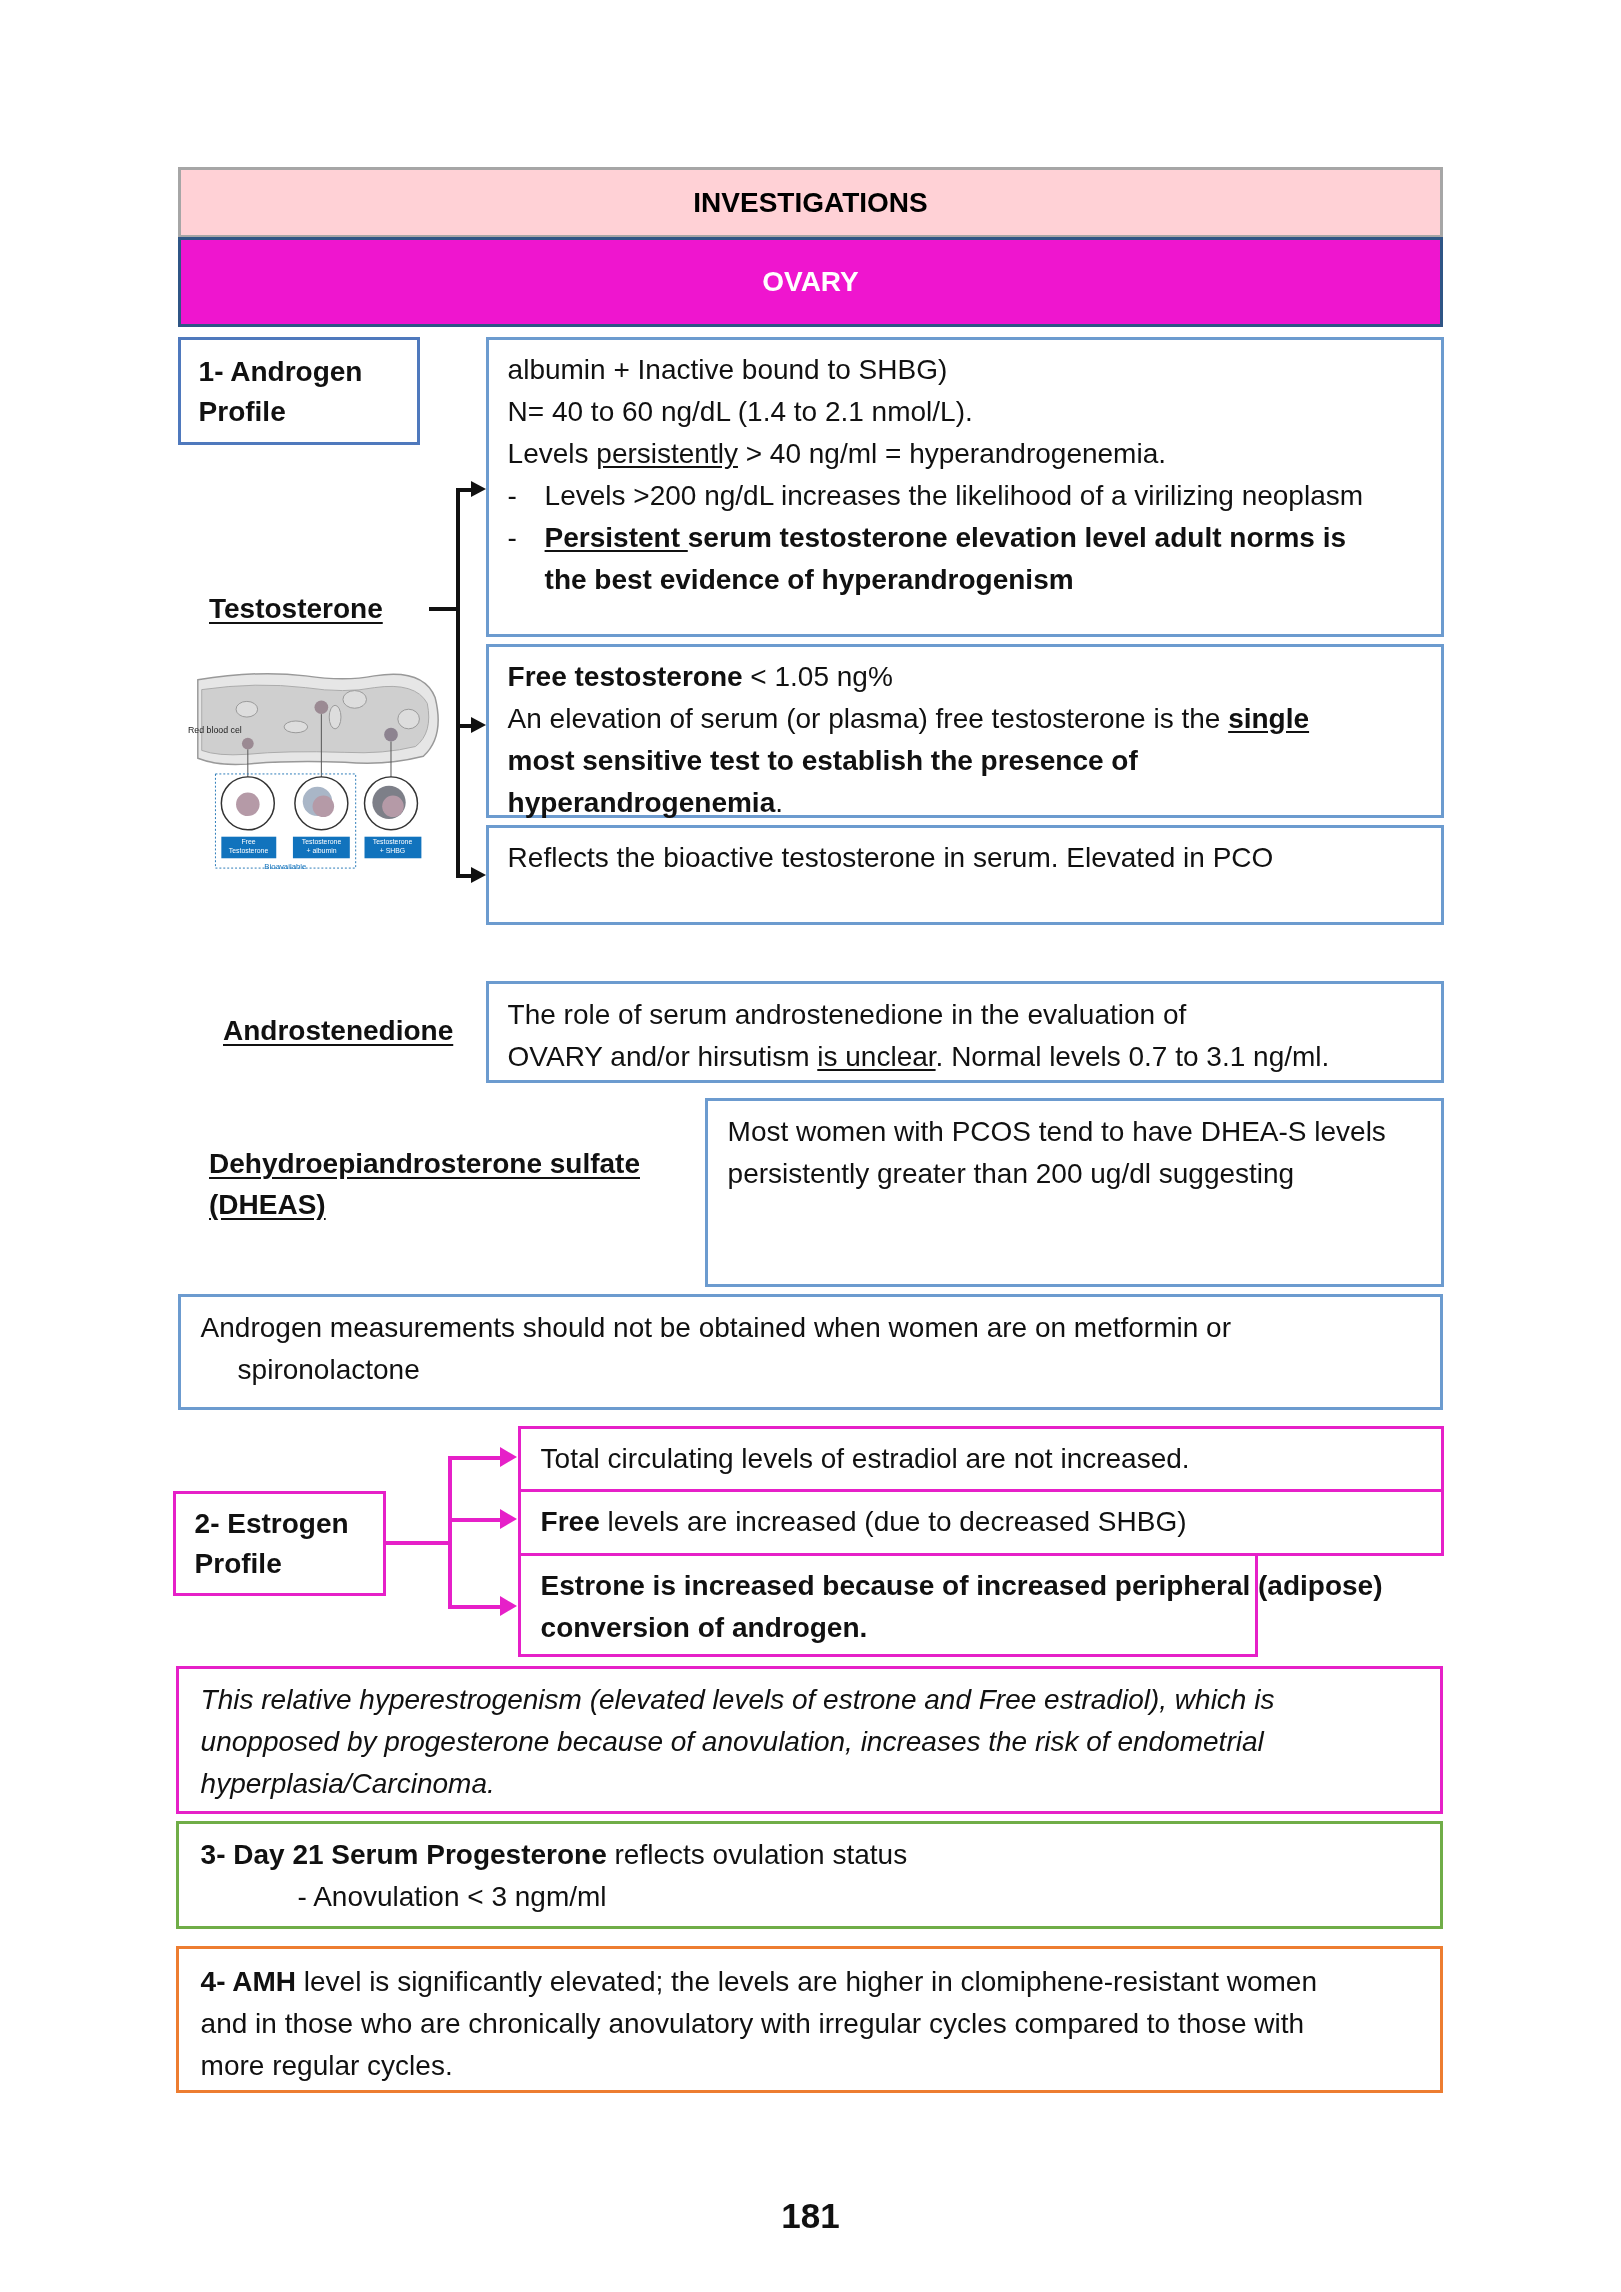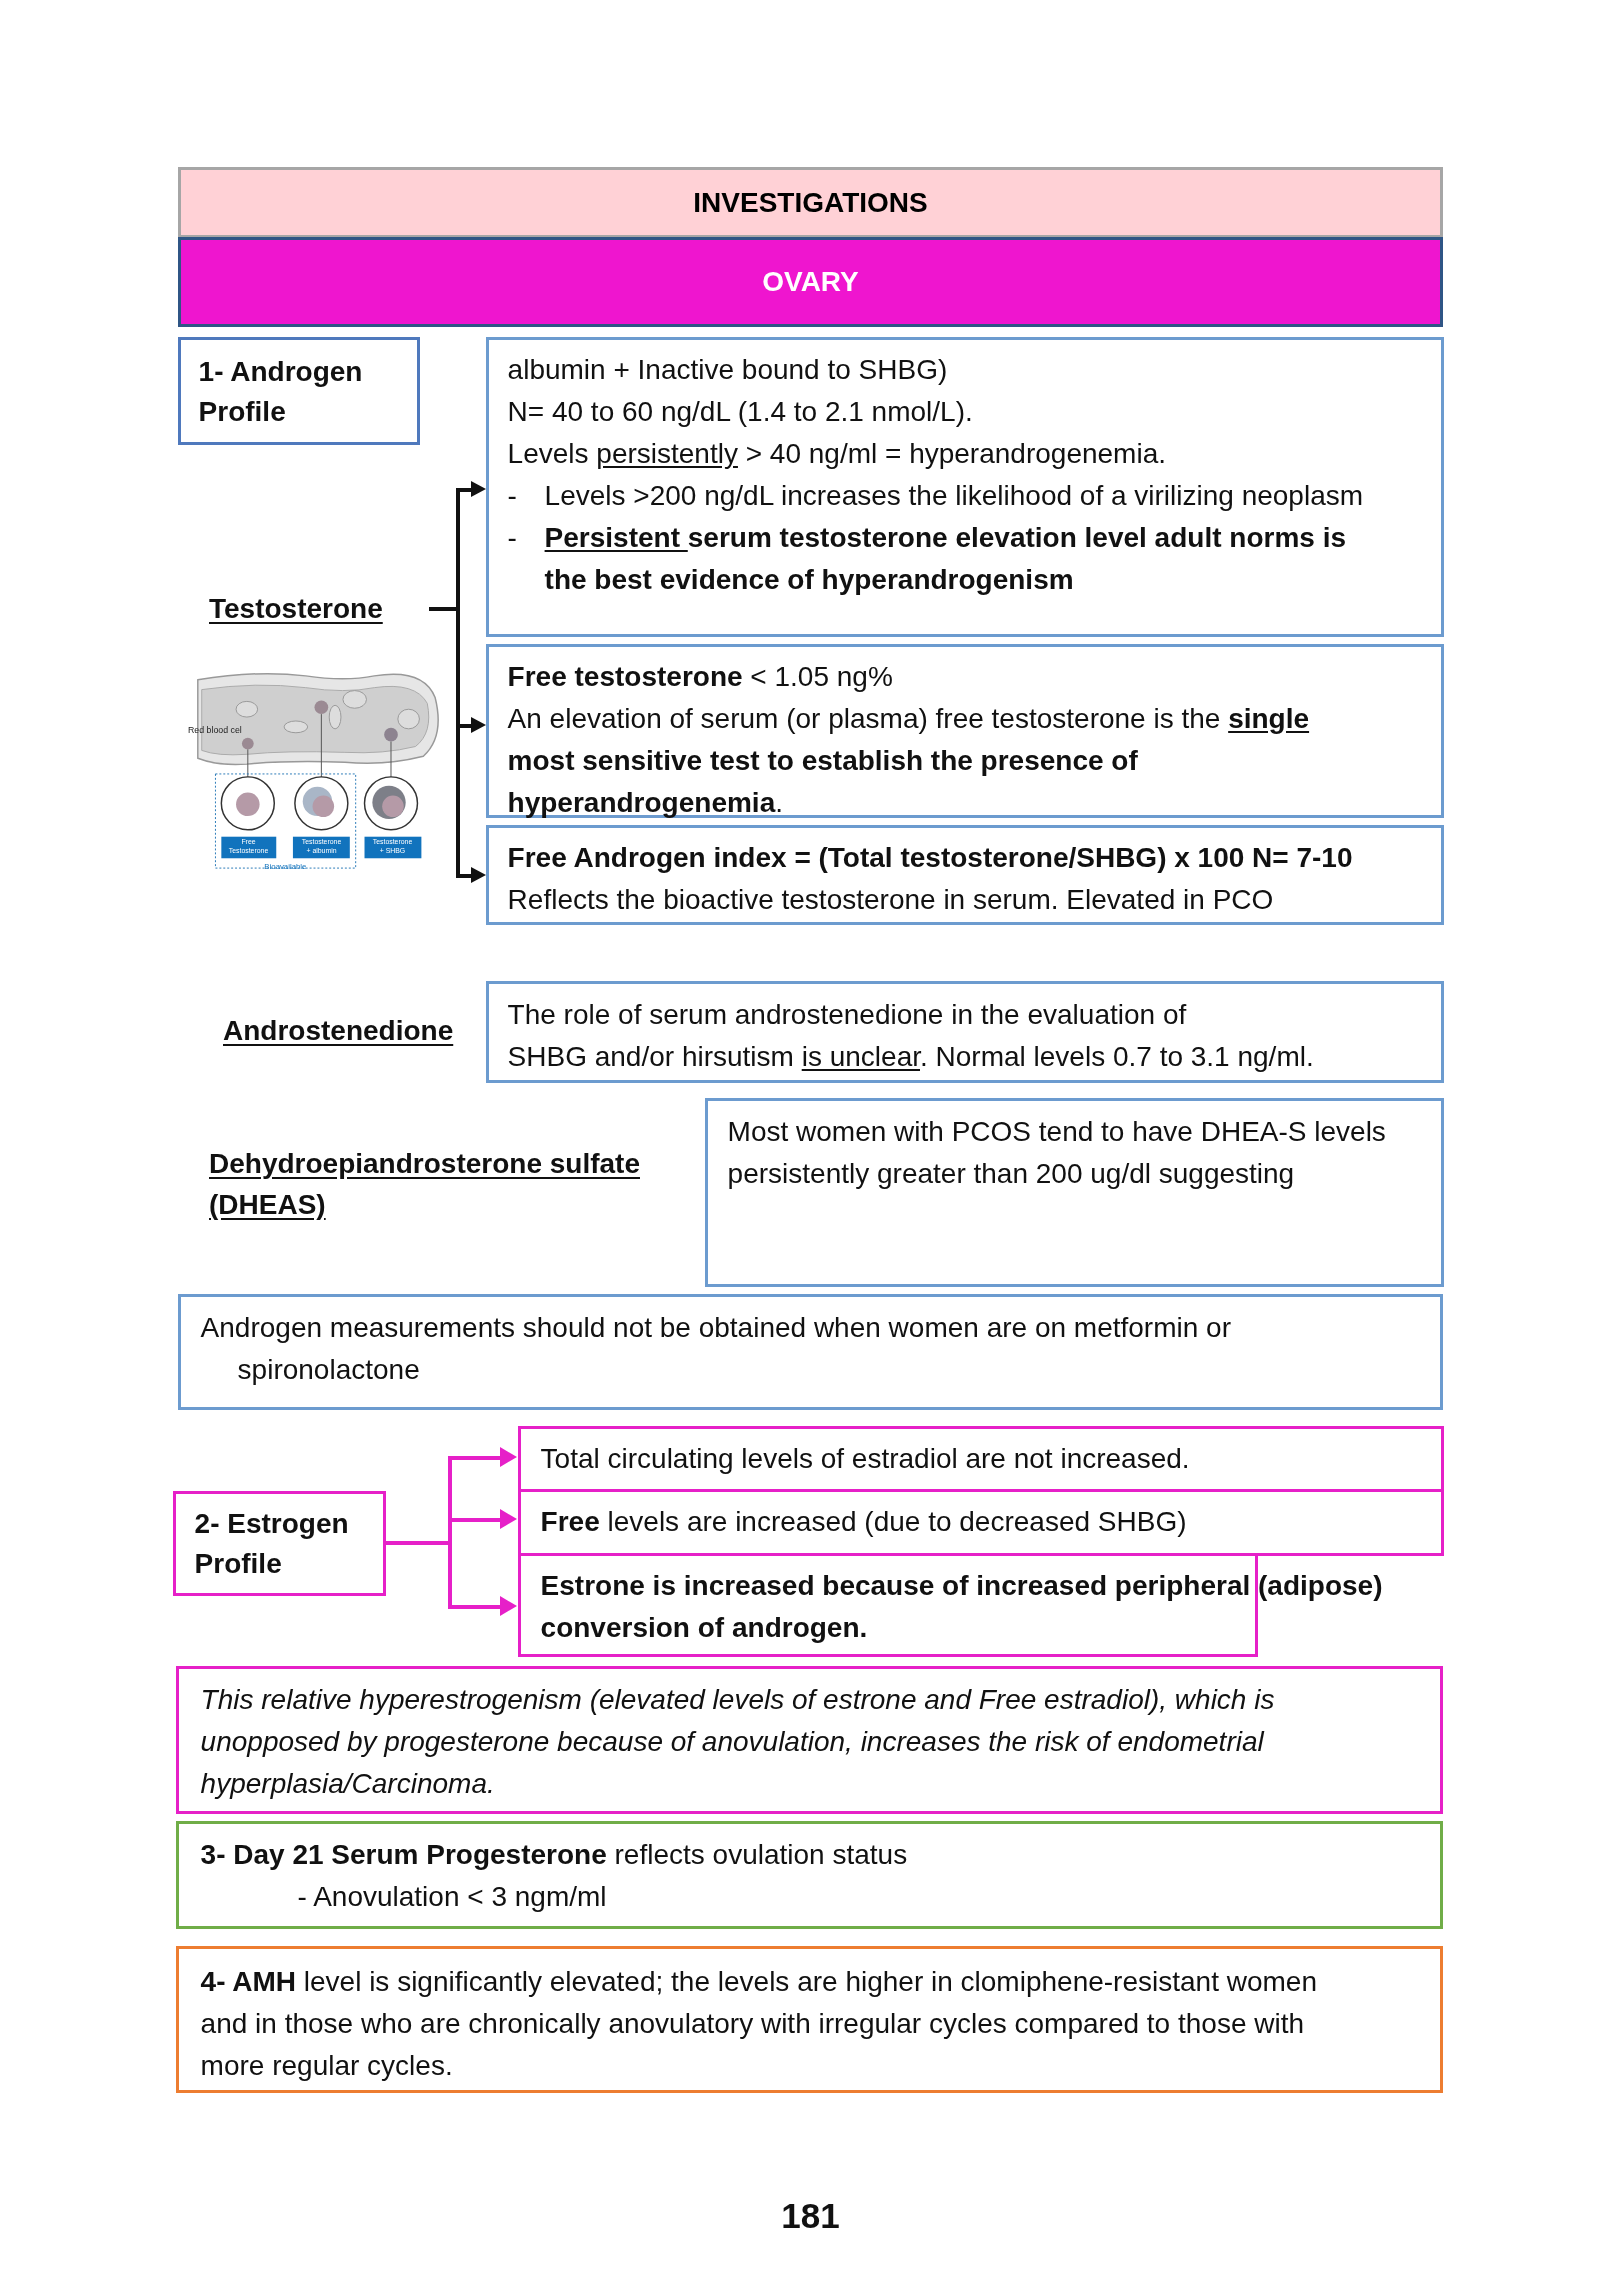--- a/index.html
+++ b/index.html
@@ -68,21 +68,20 @@
 </div>
 
 <div class="box blue" style="left:486px; top:644px; width:958px; height:174px; padding:8.8px 0 0 18.6px;">
   <span class="line"><b>Free testosterone</b><span> &lt; 1.05 ng%</span></span>
   <span class="line"><span>An elevation of serum (or plasma) free testosterone is the </span><b><u>single</u></b></span>
   <span class="line b">most sensitive test to establish the presence of</span>
   <span class="line"><b>hyperandrogenemia</b><span>.</span></span>
 </div>
 
 <div class="box blue" style="left:486px; top:825px; width:958px; height:100px; padding:8.8px 0 0 18.6px;">
-  <span class="line b">Free Androgen index = (Total testosterone/SHBG) x 100 N= 7-10</span>
   <span class="line">Reflects the bioactive testosterone in serum. Elevated in PCO</span>
 </div>
 
 <div class="vessel">
   <svg viewBox="0 0 258 210" xmlns="http://www.w3.org/2000/svg">
 
     <path d="M10 12 Q70 2 120 8 Q160 14 190 8 Q240 0 252 30 Q262 70 240 90 Q200 100 160 96 Q100 94 60 98 Q30 100 10 92 Z" fill="#e6e6e6" stroke="#999" stroke-width="1.5"></path>
     <path d="M14 22 Q70 14 120 20 Q160 26 190 20 Q232 14 244 36 Q250 66 232 80 Q200 88 160 86 Q100 84 60 88 Q30 90 14 84 Z" fill="#cfcfcf" stroke="#aaa" stroke-width="1"></path>
     <ellipse cx="60" cy="42" rx="11" ry="8" fill="#ddd" stroke="#999"></ellipse>
     <ellipse cx="110" cy="60" rx="12" ry="6" fill="#ddd" stroke="#999"></ellipse>
@@ -119,21 +118,21 @@
   <span class="abs" style="left:176px; top:169px; width:57px; text-align:center; font-size:6.9px; line-height:9.8px; color:#fff;">Testosterone</span>
   <span class="abs" style="left:176px; top:178px; width:57px; text-align:center; font-size:6.9px; line-height:9.8px; color:#fff;">+ SHBG</span>
   <span class="abs" style="left:27.4px; top:194px; width:140px; text-align:center; font-size:7.8px; color:#1173bd; background:transparent;">Bioavailable</span>
 </div>
 
 <div class="label" style="left:223px; top:1010px;">
   <span>Androstenedione</span>
 </div>
 <div class="box blue" style="left:486px; top:981px; width:958px; height:102px; padding:9.8px 0 0 18.6px;">
   <span class="line">The role of serum androstenedione in the evaluation of</span>
-  <span class="line"><span>SHBG and/or hirsutism </span><u>is unclear</u><span>. Normal levels 0.7  to 3.1 ng/ml.</span></span>
+  <span class="line"><span>OVARY and/or hirsutism </span><u>is unclear</u><span>. Normal levels 0.7  to 3.1 ng/ml.</span></span>
 </div>
 
 <div class="label" style="left:209px; top:1143px; line-height:41px;">
   <span class="line">Dehydroepiandrosterone sulfate</span>
   <span class="line">(DHEAS)</span>
 </div>
 <div class="box blue" style="left:705px; top:1098px; width:739px; height:189px; padding:9.8px 0 0 19.6px;">
   <span class="line">Most women with PCOS tend to have DHEA-S levels</span>
   <span class="line">persistently greater than 200 ug/dl suggesting</span>
 </div>

